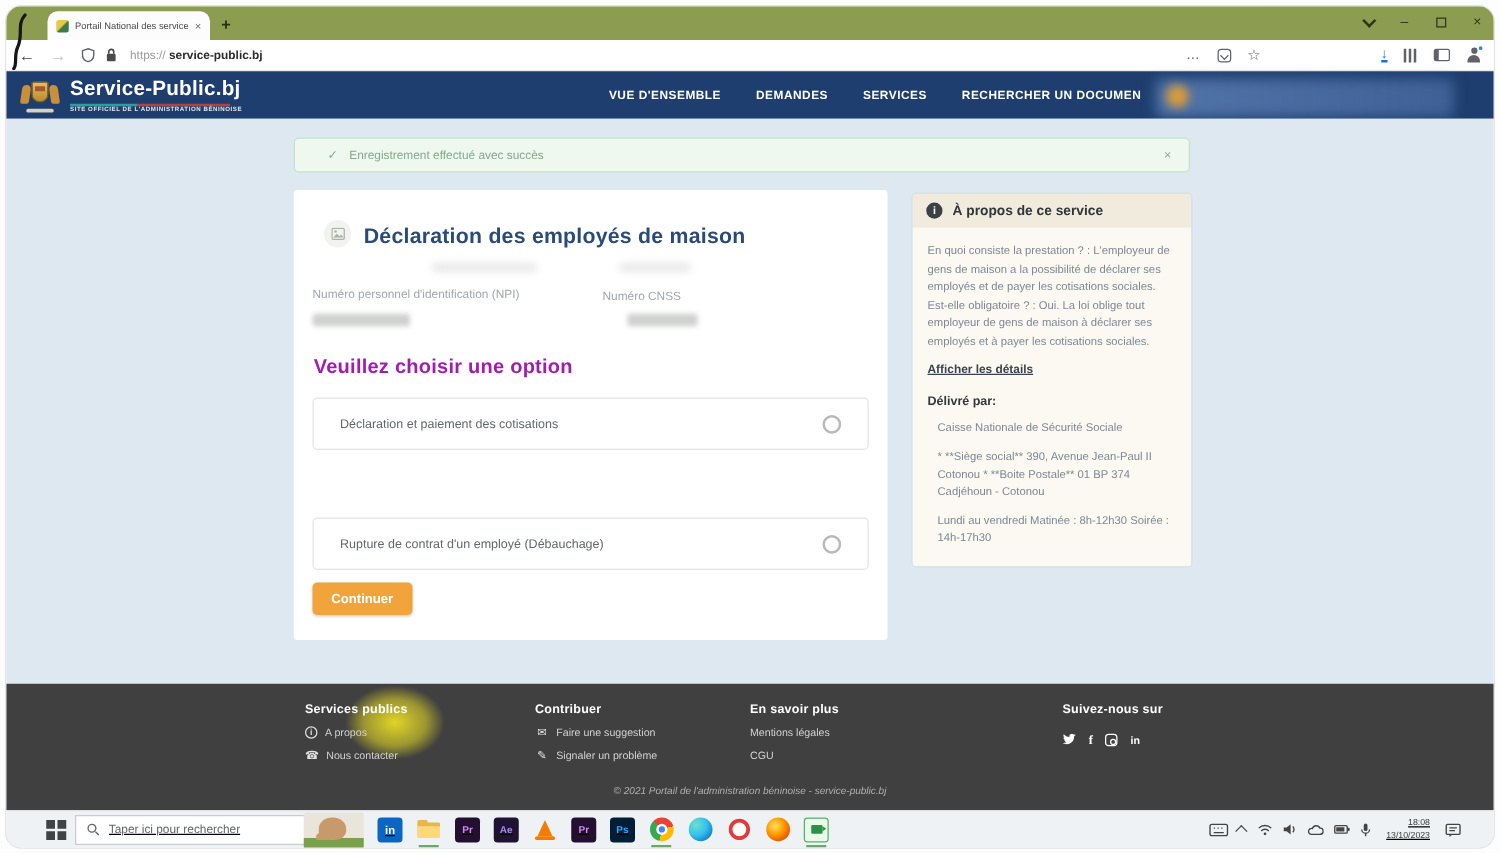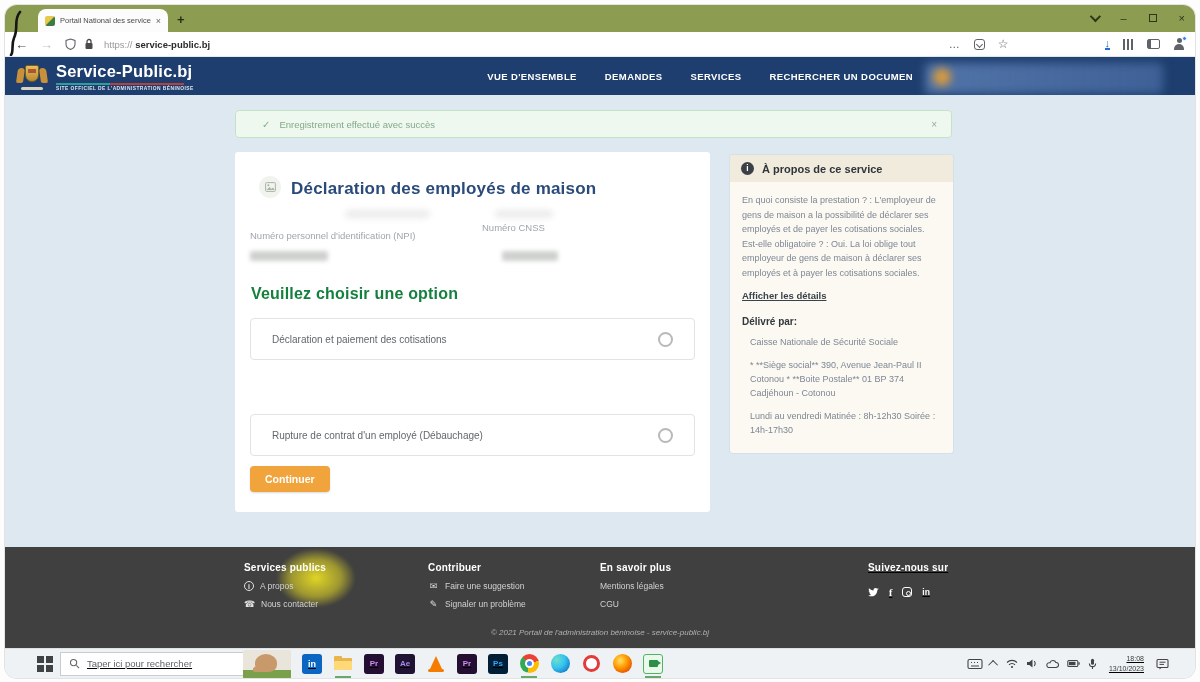--- a/index.html
+++ b/index.html
@@ -76,21 +76,21 @@
   .alert-msg { color:#83a98a; font-size:9.5px; flex:1; }
   .alert-close { color:#9aa79b; font-size:10px; }
 
   
   .maincard { position:absolute; left:230px; top:147px; width:475px; height:360px; background:#ffffff; border-radius:3px; }
   .card-icon { position:absolute; left:24px; top:24px; width:22px; height:22px; border-radius:50%; background:#f0f3ee; display:flex; align-items:center; justify-content:center; }
   .card-title { position:absolute; left:56px; top:27px; color:#2a4b7a; font-weight:bold; font-size:17px; letter-spacing:.2px; }
   .smudge { position:absolute; height:8px; border-radius:4px; background:#b9bdb9; opacity:.3; filter:blur(3px); }
   .field-label { position:absolute; font-size:9.5px; color:#a0a6ad; }
   .blur-value { position:absolute; height:10px; border-radius:2px; background:#c6c9c6; filter:blur(2px); opacity:.85; }
-  .choose-heading { position:absolute; left:16px; top:133px; font-size:16px; color:#15803d; font-weight:600; letter-spacing:.2px; }
+  .choose-heading { position:absolute; left:16px; top:133px; font-size:16px; color:#a21caf; font-weight:600; letter-spacing:.2px; }
   .option { position:absolute; left:15px; width:445px; height:42px; background:#fff; border:1px solid #e3e3e3; border-radius:4px; display:flex; align-items:center; justify-content:space-between; padding:0 21px; }
   .option-label { font-size:10px; color:#63676b; }
   .radio { width:15px; height:15px; border:2px solid #b9b9b9; border-radius:50%; flex:none; }
   .continue-btn { position:absolute; left:15px; top:314px; background:#f1a33c; color:#fff; font-weight:bold; font-size:10.5px; padding:7px 15px; border:none; border-radius:4px; box-shadow:0 1px 2px rgba(0,0,0,.15); }
 
   
   .aboutcard { position:absolute; left:725px; top:150px; width:223px; border-radius:3px; overflow:hidden; box-shadow:0 0 0 1px rgba(0,0,0,.03); }
   .about-head { background:#f0ebdd; padding:7px 11px; display:flex; align-items:center; gap:8px; }
   .info-badge { width:13px; height:13px; border-radius:50%; background:#3a4046; color:#fff; font-size:8.5px; font-weight:bold; text-align:center; line-height:13px; flex:none; }
   .about-title { font-size:11px; font-weight:bold; color:#30353a; }
@@ -246,21 +246,21 @@
             <circle cx="3.4" cy="3.2" r="1" fill="#aab3a4"></circle>
             <path d="M1.5 8 L4.5 5 L6.5 7 L8 5.5 L9.7 8 Z" fill="#aab3a4"></path>
           </svg>
       </span>
       <div class="card-title">Déclaration des employés de maison</div>
 
       <div class="smudge" style="left:110px; top:58px; width:85px;"></div>
       <div class="smudge" style="left:260px; top:58px; width:58px;"></div>
 
       <div class="field-label" style="left:15px; top:78px;">Numéro personnel d'identification (NPI)</div>
-      <div class="field-label" style="left:247px; top:70px;">Numéro CNSS</div>
+      <div class="field-label" style="left:247px; top:80px;">Numéro CNSS</div>
       <div class="blur-value" style="left:15px; top:99px; width:78px;"></div>
       <div class="blur-value" style="left:267px; top:99px; width:56px;"></div>
 
       <div class="choose-heading">Veuillez choisir une option</div>
 
       <div class="option" style="top:166px;">
         <span class="option-label">Déclaration et paiement des cotisations</span>
         <span class="radio"></span>
       </div>
       <div class="option" style="top:262px;">
@@ -316,21 +316,21 @@
       <div class="fcol" style="left:595px;">
         <div class="fcol-title">En savoir plus</div>
         <div class="fitem">
           <span class="fitem-label">Mentions légales</span>
         </div>
         <div class="fitem">
           <span class="fitem-label">CGU</span>
         </div>
       </div>
 
-      <div class="fcol" style="left:863px;text-decoration:underline;">
+      <div class="fcol" style="left:845px;">
         <div class="fcol-title">Suivez-nous sur</div>
         <div class="social-row">
           <span class="s-ic">
             <svg width="11" height="9" viewBox="0 0 12 10">
                 <path d="M12 1.2c-.4.2-.9.4-1.4.4.5-.3.9-.8 1-1.3-.5.3-1 .5-1.5.6C9.6.3 9 0 8.3 0 7 0 6 1 6 2.3c0 .2 0 .4.1.5C4 2.7 2.2 1.8 1 .4.8.8.7 1.2.7 1.6c0 .8.4 1.5 1 2-.4 0-.7-.1-1-.3 0 1.1.8 2.1 1.8 2.3-.2.1-.4.1-.6.1H1.5c.3.9 1.1 1.6 2.1 1.6-.8.6-1.8 1-2.9 1H0c1 .7 2.3 1 3.6 1 4.3 0 6.6-3.5 6.6-6.6v-.3c.5-.3.9-.7 1.2-1.2z" fill="#fff"></path>
               </svg>
           </span>
           <span class="s-ic fb-glyph">f</span>
           <span class="insta-icon"></span>
           <span class="s-ic li-glyph">in</span>

